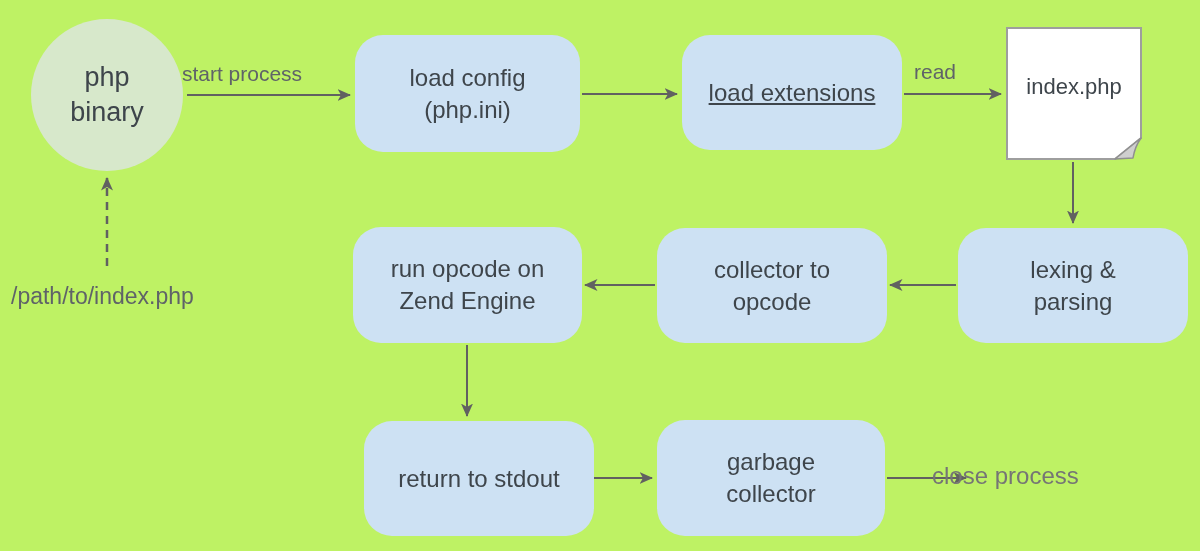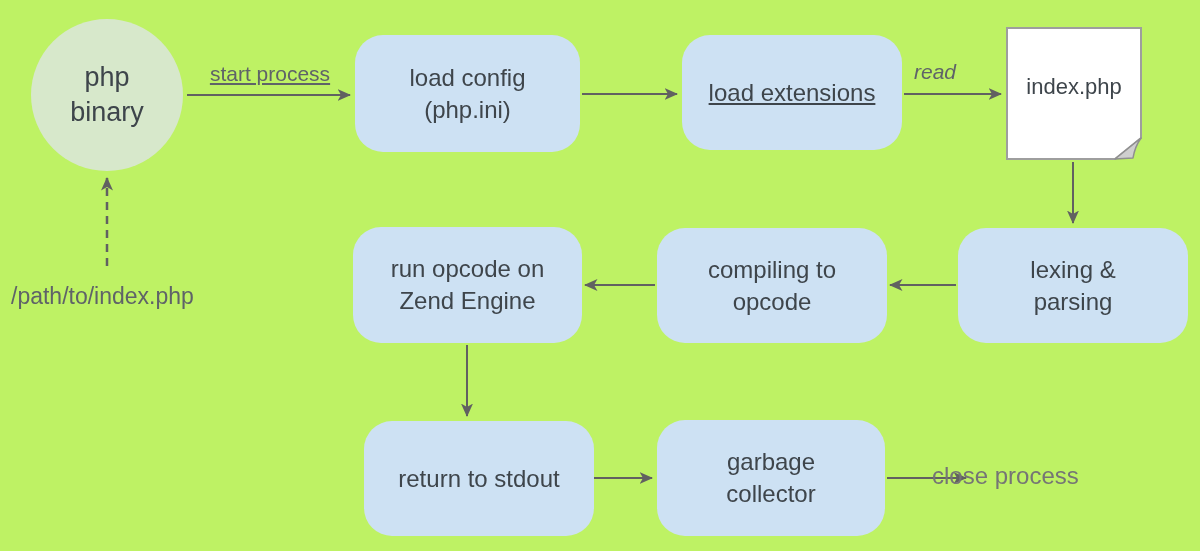--- a/index.html
+++ b/index.html
@@ -51,22 +51,22 @@
     justify-content: center;
     color: #3e454b;
     font-size: 22px;
   }
   .flow-label {
     position: absolute;
     color: #5f6368;
     font-size: 21px;
     text-align: center;
   }
-  .label-start  { left: 204px; top: 62px;  width: 132px; text-decoration: underline; }
-  .label-read   { left: 901px; top: 60px;  width: 68px; font-style: italic;  }
+  .label-start  { left: 176px; top: 62px;  width: 132px; }
+  .label-read   { left: 901px; top: 60px;  width: 68px;  }
   .label-close  { left: 932px; top: 462px; width: 180px; font-size: 24px; color: #757575; text-align: left; }
   .label-path   { left: 11px;  top: 283px; width: 220px; font-size: 23px; text-align: left; }
   .n-php-binary      { left: 31px;   top: 19px;  width: 152px; height: 152px; }
   .n-load-config     { left: 355px;  top: 35px;  width: 225px; height: 117px; }
   .n-load-extensions { left: 682px;  top: 35px;  width: 220px; height: 115px; text-decoration: underline; }
   .n-lexing          { left: 958px;  top: 228px; width: 230px; height: 115px; }
   .n-compiling       { left: 657px;  top: 228px; width: 230px; height: 115px; }
   .n-run-opcode      { left: 353px;  top: 227px; width: 229px; height: 116px; }
   .n-return-stdout   { left: 353px;  top: 421px; width: 230px; height: 115px; margin-left: 11px; }
   .n-garbage         { left: 657px;  top: 420px; width: 228px; height: 116px; }
@@ -115,21 +115,21 @@
     </svg>
     <span class="doc-label">index.php</span>
   </div>
 
   <div class="node n-lexing">
     <span>lexing &amp;
 parsing</span>
   </div>
 
   <div class="node n-compiling">
-    <span>compiling to
+    <span>collector to
 opcode</span>
   </div>
 
   <div class="node n-run-opcode">
     <span>run opcode on
 Zend Engine</span>
   </div>
 
   <div class="node n-return-stdout">
     <span>return to stdout</span>

